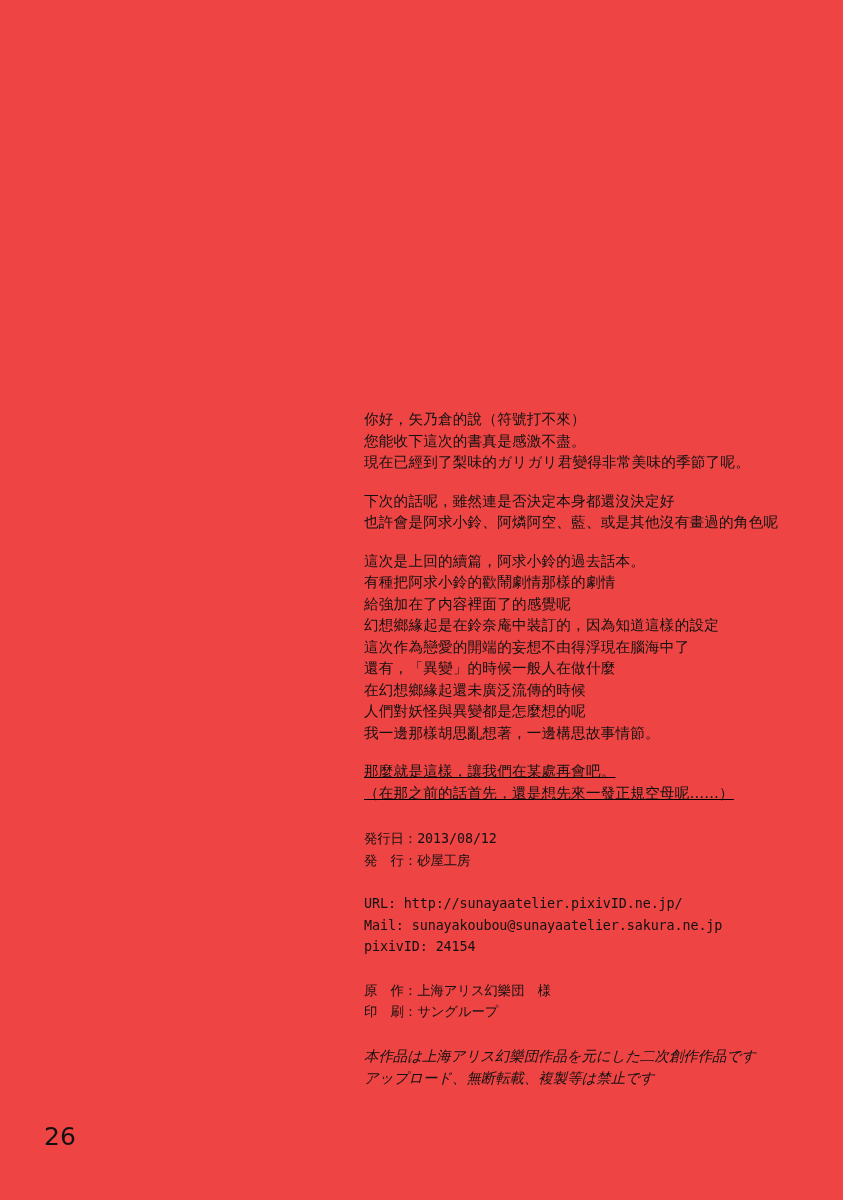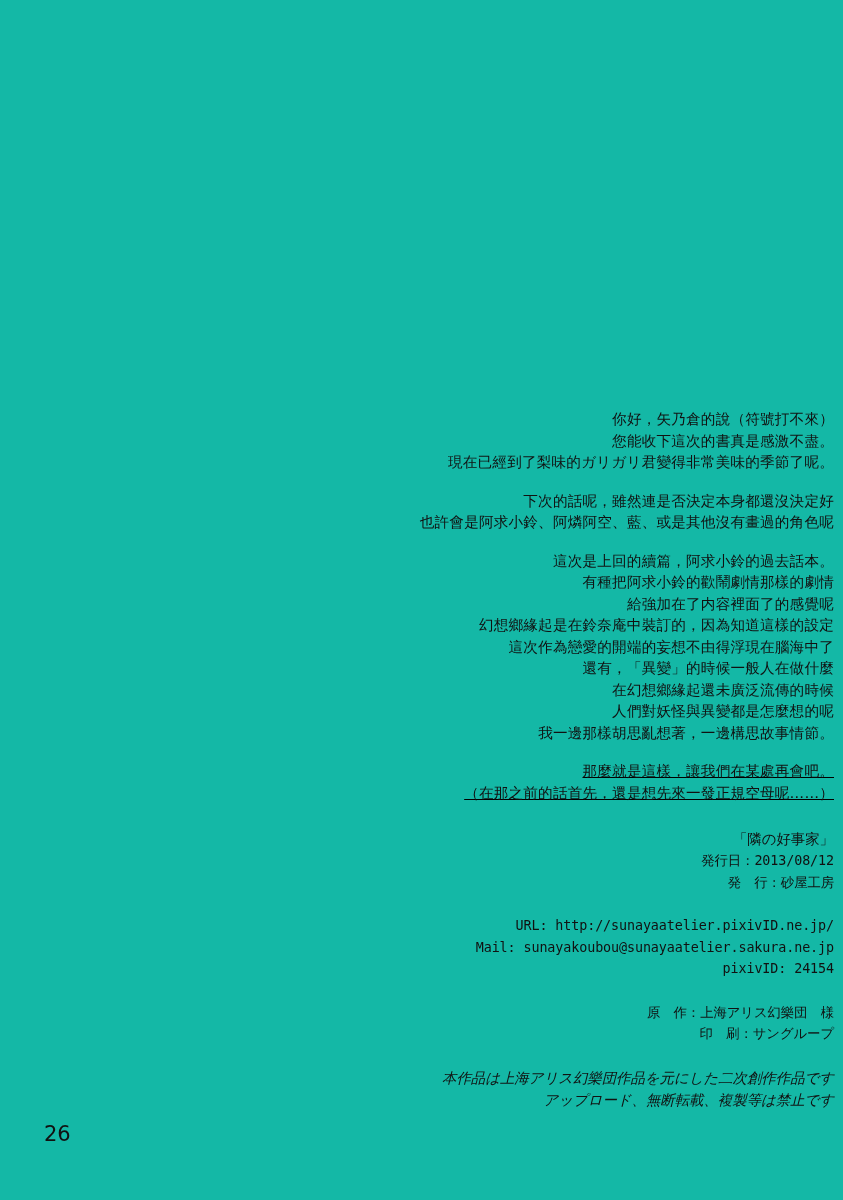--- a/index.html
+++ b/index.html
@@ -13,22 +13,21 @@
     position: relative;
     font-family: "DejaVu Sans", sans-serif;
     color: #000000;
     overflow: hidden;
   }
   .page {
     position: absolute;
     left: 0; top: 0;
     width: 843px;
     height: 1200px;
-    background: #14b8a6;
-    text-align: right;
+    background: #ef4444;
   }
   .afterword {
     position: absolute;
     left: 364px;
     top: 408px;
     width: 470px;
   }
   .para {
     margin: 0 0 17px 0;
   }
@@ -62,21 +61,21 @@
     line-height: 21.5px;
     white-space: nowrap;
     color: #111;
     letter-spacing: -0.1px;
   }
   .pagenum {
     position: absolute;
     left: 44px;
     top: 1122px;
     font-family: "DejaVu Sans", sans-serif;
-    font-size: 21px;
+    font-size: 25px;
     color: #111;
   }
 </style>
 </head>
 <body>
 
 <div class="page">
 
   <div class="afterword">
       <div class="para">
@@ -100,21 +99,20 @@
         <div class="line">我一邊那樣胡思亂想著，一邊構思故事情節。</div>
       </div>
       <div class="para">
         <div class="line">那麼就是這樣，讓我們在某處再會吧。</div>
         <div class="line">（在那之前的話首先，還是想先來一發正規空母呢……）</div>
       </div>
     </div>
 
   <div class="colophon">
       <div class="cblock">
-        <div class="cline-jp">「隣の好事家」</div>
         <div class="cline-mono">発行日：2013/08/12</div>
         <div class="cline-mono">発　行：砂屋工房</div>
       </div>
       <div class="cblock">
         <div class="cline-mono">URL: http://sunayaatelier.pixivID.ne.jp/</div>
         <div class="cline-mono">Mail: sunayakoubou@sunayaatelier.sakura.ne.jp</div>
         <div class="cline-mono">pixivID: 24154</div>
       </div>
       <div class="cblock">
         <div class="cline-mono">原　作：上海アリス幻樂団　様</div>

